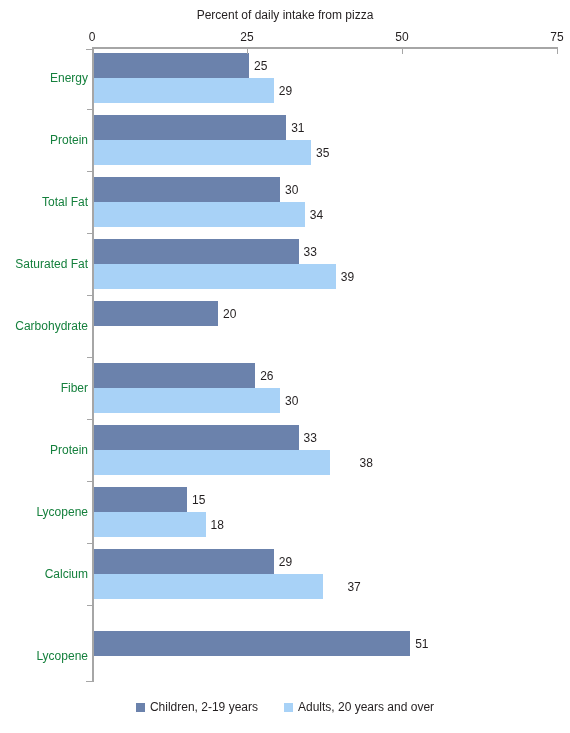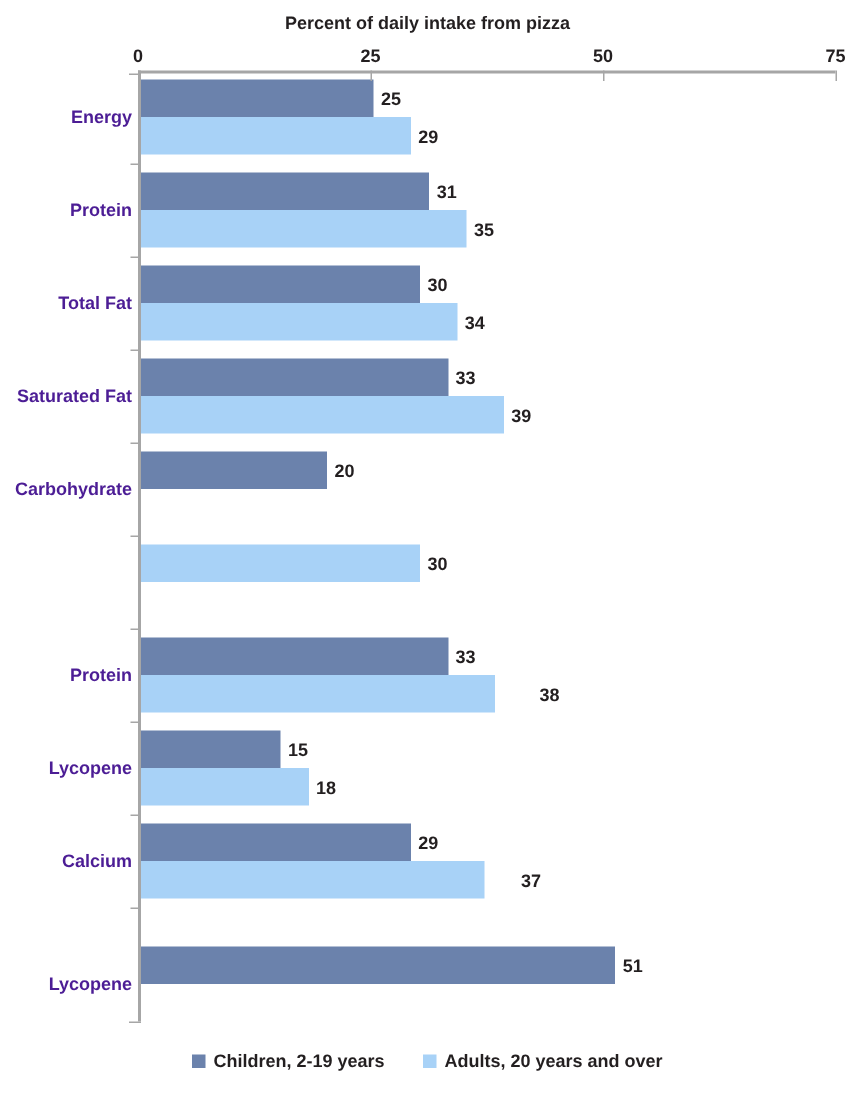--- a/index.html
+++ b/index.html
@@ -13,21 +13,20 @@
     font-family: "Liberation Sans", sans-serif;
     color: #231f20;
     overflow: hidden;
   }
 
   .chart-root {
     position: relative;
     width: 570px;
     height: 596px;
     box-sizing: border-box;
-    font-weight: bold;
   }
 
   
   .chart-title {
     position: absolute;
     left: 0;
     top: 8px;
     width: 570px;
     text-align: center;
     font-size: 12px;
@@ -134,21 +133,21 @@
 
   .cat-label {
     position: absolute;
     right: 100%;
     margin-right: 6px;
     top: 50%;
     transform: translateY(-50%);
     font-size: 12px;
     line-height: 14px;
     white-space: nowrap;
-    color: #4c1d95;
+    color: #15803d;
     text-align: right;
   }
 
   
   .legend {
     position: absolute;
     left: 0;
     top: 700px;
     width: 570px;
     display: flex;
@@ -232,20 +231,25 @@
         </div>
       </div>
       <div class="group" style="top: 252px;">
         <div class="bar-row">
           <div class="bar bar-children" style="width: 124px; background: rgb(107, 130, 172);"></div>
           <div class="bar-value" style="left: 124px;">20</div>
           <div class="cat-label" style="top: 100%;">Carbohydrate</div>
         </div>
       </div>
       <div class="group" style="top: 314px;">
+        <div class="bar-row">
+          <div class="bar bar-children" style="width: 161.2px; background: rgb(107, 130, 172);"></div>
+          <div class="bar-value" style="left: 161.2px;">26</div>
+          <div class="cat-label" style="top: 100%;">Fiber</div>
+        </div>
         <div class="bar-row">
           <div class="bar bar-adults" style="width: 186px; background: rgb(168, 210, 247);"></div>
           <div class="bar-value" style="left: 186px;">30</div>
         </div>
       </div>
       <div class="group" style="top: 376px;">
         <div class="bar-row">
           <div class="bar bar-children" style="width: 204.6px; background: rgb(107, 130, 172);"></div>
           <div class="bar-value" style="left: 204.6px;">33</div>
           <div class="cat-label" style="top: 100%;">Protein</div>

